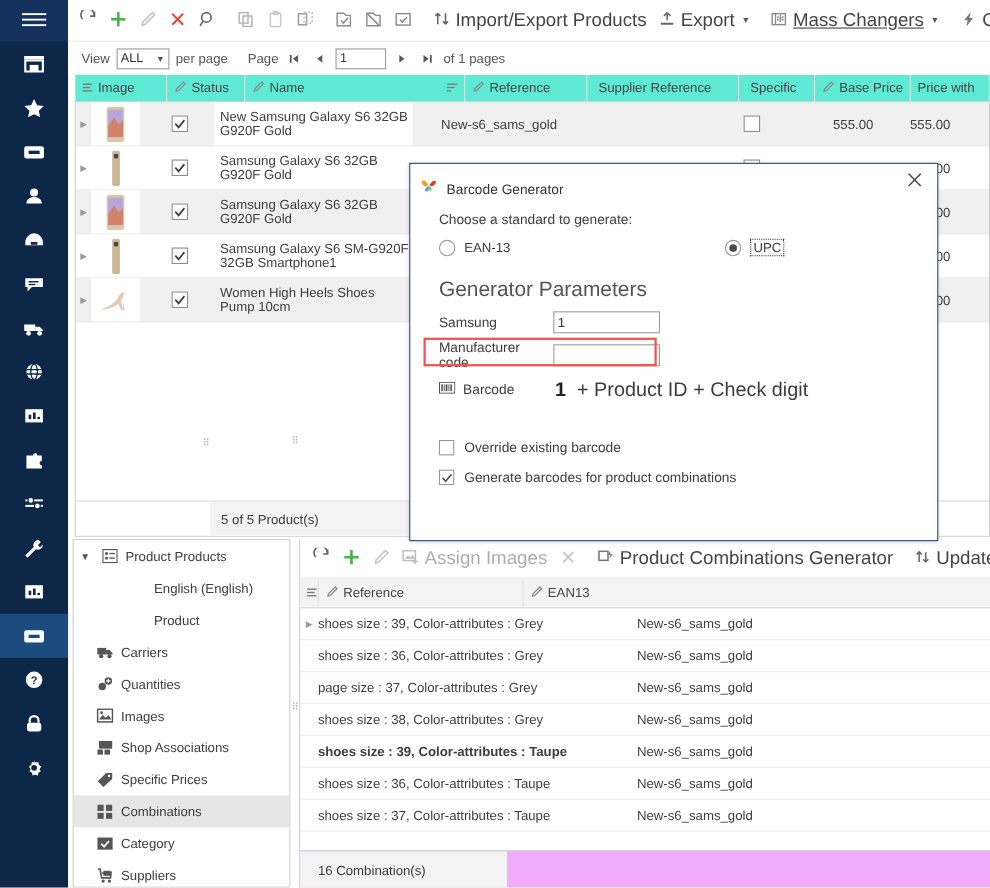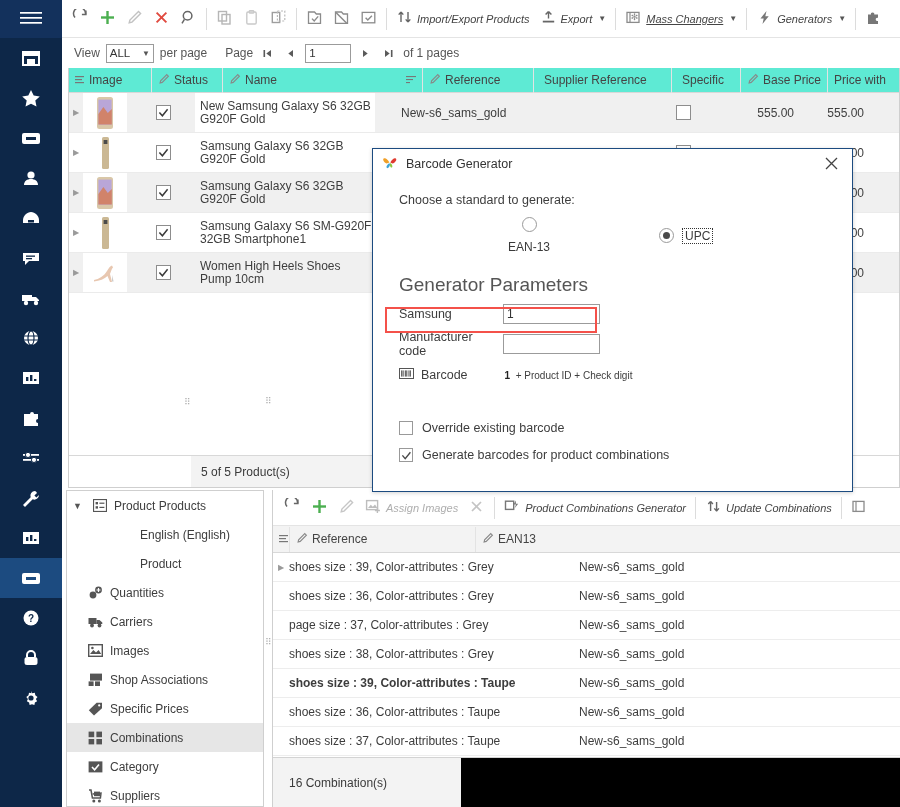--- a/index.html
+++ b/index.html
@@ -27,21 +27,21 @@
   
   #main { position: absolute; left: 62px; top: 0; width: 838px; height: 807px; background:#ffffff; }
 
   
   #toolbar {
     position:absolute; left:0; top:0; width:838px; height:38px;
     background:#ffffff; border-bottom:1px solid #e4e4e4;
     display:flex; align-items:center; padding-left:5px; white-space:nowrap;
   }
   .tb-btn { display:flex; align-items:center; height:30px; padding:0 5px; cursor:pointer; gap:4px; }
-  .tb-lbl { font-size:11px; color:#444;font-style:italic; }
+  .tb-lbl { font-size:17px; color:#444; }
   .tb-sep { width:1px; height:22px; background:#dcdcdc; margin:0 4px; }
   .caret { font-size:8px; color:#555; margin-left:2px; }
   .u { text-decoration: underline; }
 
   
   #viewbar {
     position:absolute; left:0; top:38px; width:838px; height:30px;
     display:flex; align-items:center; padding-left:12px; gap:6px;
     background:#ffffff; font-size:12px; color:#555;
   }
@@ -112,32 +112,32 @@
     height:36px; display:flex; align-items:center; padding-left:6px;
     border-bottom:1px solid #e4e4e4; background:#fff; white-space:nowrap;
   }
   #combhead {
     display:flex; height:27px; background:#f3f3f3; border-bottom:1px solid #d8d8d8;
     align-items:center; font-size:12px; color:#444;
   }
   .crow { display:flex; height:29px; align-items:center; border-bottom:1px solid #ededed;
           font-size:12px; color:#3d3d3d; }
   #combfoot {
-    position:absolute; left:0; bottom:0; width:100%; height:50px;
-    border-top:1px solid #d3d3d3; background:#000000; display:flex; align-items:flex-end;
+    position:absolute; left:0; bottom:0; width:100%; height:34px;
+    border-top:1px solid #d3d3d3; background:#f0abfc; display:flex; align-items:flex-end;
   }
   .cfoot-cell { background:#f3f3f3; height:100%; display:flex; align-items:center; padding:0 16px; }
 
   
   #dlg {
     position:absolute; left:372px; top:148px; width:481px; height:344px;
     background:#ffffff; border:1px solid #1c4b80;
     box-shadow: 0 1px 4px rgba(0,0,0,.18);
   }
-  #dlgtitle { height:30px; display:flex; align-items:center; padding:0 6px 0 9px; }
+  #dlgtitle { height:30px; display:flex; align-items:flex-end; padding:0 6px 0 9px; }
   #dlgtitle .t { font-size:12.5px; color:#333; margin-left:8px; }
   #dlgclose {
     position:absolute; right:8px; top:5px; width:26px; height:22px;
     display:flex; align-items:center; justify-content:center; cursor:pointer; color:#444;
   }
   #dlgbody { padding:14px 26px 0 26px; position:relative; }
   .dl-lbl { font-size:12.5px; color:#3d3d3d; }
   .radios { display:flex; margin-top:10px; align-items:center; }
   .radio { display:flex; align-items:center; gap:8px; cursor:pointer; }
   .rdot { width:15px; height:15px; border-radius:50%; border:1px solid #9a9a9a; background:#fff;
@@ -148,21 +148,21 @@
   .prow2 { display:flex; align-items:center; height:24px; margin-top:6px; }
   .prow2 .lab { width:104px; font-size:12.5px; color:#3d3d3d; }
   .tinput { width:97px; height:20px; border:1px solid #9b9b9b; background:#fff;
             font-size:12px; color:#333; display:flex; align-items:center; padding:0 3px; }
   #hl {
     position:absolute; left:12px; top:128px; width:212px; height:26px;
     border:2px solid #f4514a; pointer-events:none;
   }
   .bcrow { display:flex; align-items:center; height:22px; margin-top:8px; gap:7px; }
   .bcrow .lab { font-size:12.5px; color:#3d3d3d; }
-  .bcformula { font-size:10px; color:#3d3d3d; margin-left:30px; }
+  .bcformula { font-size:18px; color:#3d3d3d; margin-left:30px; }
   .bcformula b { font-weight:bold; color:#222; }
   .chkrow { display:flex; align-items:center; gap:9px; margin-top:13px; cursor:pointer; }
   .chkbox { width:14px; height:14px; border:1px solid #999; background:#fff;
             display:flex; align-items:center; justify-content:center; }
   .chklbl { font-size:12.5px; color:#3d3d3d; }
   #dlgbtns { position:absolute; right:16px; bottom:14px; display:flex; gap:10px; }
   .dbtn {
     width:78px; height:26px; border:1px solid #b4b4b4; background:#fcfcfc;
     display:flex; align-items:center; justify-content:center;
     font-size:12.5px; color:#333; cursor:pointer;
@@ -747,38 +747,38 @@
       </div>
       <div class="tchild">
         <span>English (English)</span>
       </div>
       <div class="tchild">
         <span>Product</span>
       </div>
 
       <div class="tnode" style="padding-left:20px;">
         <span class="ticon">
-          <svg width="15" height="14" viewBox="0 0 15 14">
-              <circle cx="5" cy="9" r="3.4" fill="#555"></circle>
-              <circle cx="10.5" cy="4" r="3.4" fill="#555"></circle>
-              <path d="M10.5 2v4M8.5 4h4" stroke="#fff" stroke-width="1.2"></path>
-            </svg>
-        </span>
-        <span>Quantities</span>
-      </div>
-      <div class="tnode" style="padding-left:20px;">
-        <span class="ticon">
           <svg width="16" height="14" viewBox="0 0 16 14">
               <rect x="0.5" y="3" width="8" height="6" fill="#555"></rect>
               <path d="M8.5 5h3l2.8 2.6V9h-5.8z" fill="#555"></path>
               <circle cx="4" cy="10.5" r="1.9" fill="#555"></circle>
               <circle cx="11.5" cy="10.5" r="1.9" fill="#555"></circle>
             </svg>
         </span>
         <span>Carriers</span>
+      </div>
+      <div class="tnode" style="padding-left:20px;">
+        <span class="ticon">
+          <svg width="15" height="14" viewBox="0 0 15 14">
+              <circle cx="5" cy="9" r="3.4" fill="#555"></circle>
+              <circle cx="10.5" cy="4" r="3.4" fill="#555"></circle>
+              <path d="M10.5 2v4M8.5 4h4" stroke="#fff" stroke-width="1.2"></path>
+            </svg>
+        </span>
+        <span>Quantities</span>
       </div>
       <div class="tnode" style="padding-left:20px;">
         <span class="ticon">
           <svg width="15" height="13" viewBox="0 0 15 13">
               <rect x="0.6" y="0.6" width="13.8" height="11.8" fill="none" stroke="#555" stroke-width="1.6"></rect>
               <circle cx="4.4" cy="4" r="1.3" fill="#555"></circle>
               <path d="M2 10l3.4-4 2.6 2.6 2.6-2.6 2.6 4z" fill="#555"></path>
             </svg>
         </span>
         <span>Images</span>
@@ -1011,21 +1011,21 @@
           <svg width="13" height="13" viewBox="0 0 13 13">
               <path d="M1 1l11 11M12 1L1 12" stroke="#444" stroke-width="1.3"></path>
             </svg>
         </span>
       </div>
 
       <div id="dlgbody">
         <div class="dl-lbl">Choose a standard to generate:</div>
 
         <div class="radios">
-          <label class="radio" style="width:260px;flex-direction:column;">
+          <label class="radio" style="width:260px;">
             <span class="rdot"></span>
             <span>EAN-13</span>
           </label>
           <label class="radio">
             <span class="rdot">
                 <i></i>
               </span>
             <span class="rfocus">UPC</span>
           </label>
         </div>

